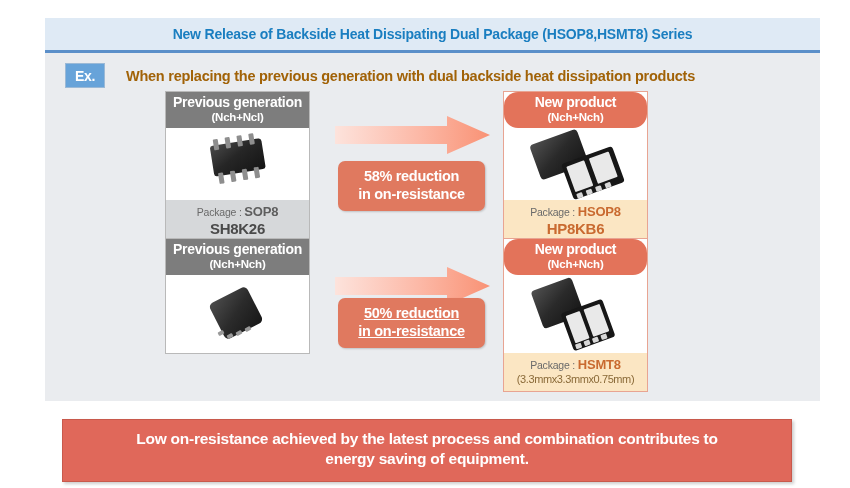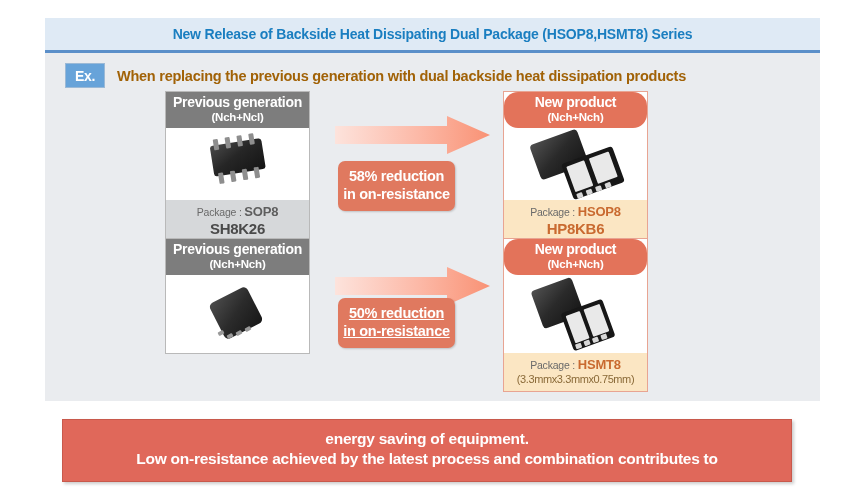--- a/index.html
+++ b/index.html
@@ -41,21 +41,21 @@
     width: 775px; height: 348px;
     background: #eaecef;
   }
 
   
   .ex-row {
     position: absolute;
     left: 20px; top: 10px;
     display: flex;
     align-items: center;
-    gap: 12px;
+    gap: 21px;
   }
   .ex-badge {
     width: 38px; height: 23px;
     background: #67a3d9;
     border: 1px solid #9bb9d6;
     color: #ffffff;
     font-size: 14px;
     font-weight: bold;
     display: flex;
     align-items: center;
@@ -251,21 +251,21 @@
     width: 155px; height: 40px;
   }
   .compare-row.row1 .arrow { top: 24px; }
   .compare-row.row2 .arrow { top: 28px; }
   .arrow svg { display: block; width: 155px; height: 40px; }
 
   
   .reduction {
     position: absolute;
     left: 293px;
-    width: 117px;
+    width: 147px;
     background: #e0795f;
     border-radius: 7px;
     color: #ffffff;
     text-align: center;
     padding: 7px 0 8px 0;
     line-height: 1.22;
     font-size: 14.5px;
     font-weight: bold;
     letter-spacing: -0.3px;
     box-shadow: 1px 1px 2px rgba(0,0,0,0.18);
@@ -435,17 +435,17 @@
         <div class="card-footer">
           <div class="pkg-line"><span>Package : </span><span class="pkg-val">HSMT8</span></div>
           <div class="dims">(3.3mmx3.3mmx0.75mm)</div>
         </div>
       </div>
     </div>
 
   </div>
 
   <div class="bottom-banner">
+    <div>Low on-resistance achieved by the latest process and combination contributes to</div>
     <div>energy saving of equipment.</div>
-    <div>Low on-resistance achieved by the latest process and combination contributes to</div>
   </div>
 
 </div>
 
 </body></html>

